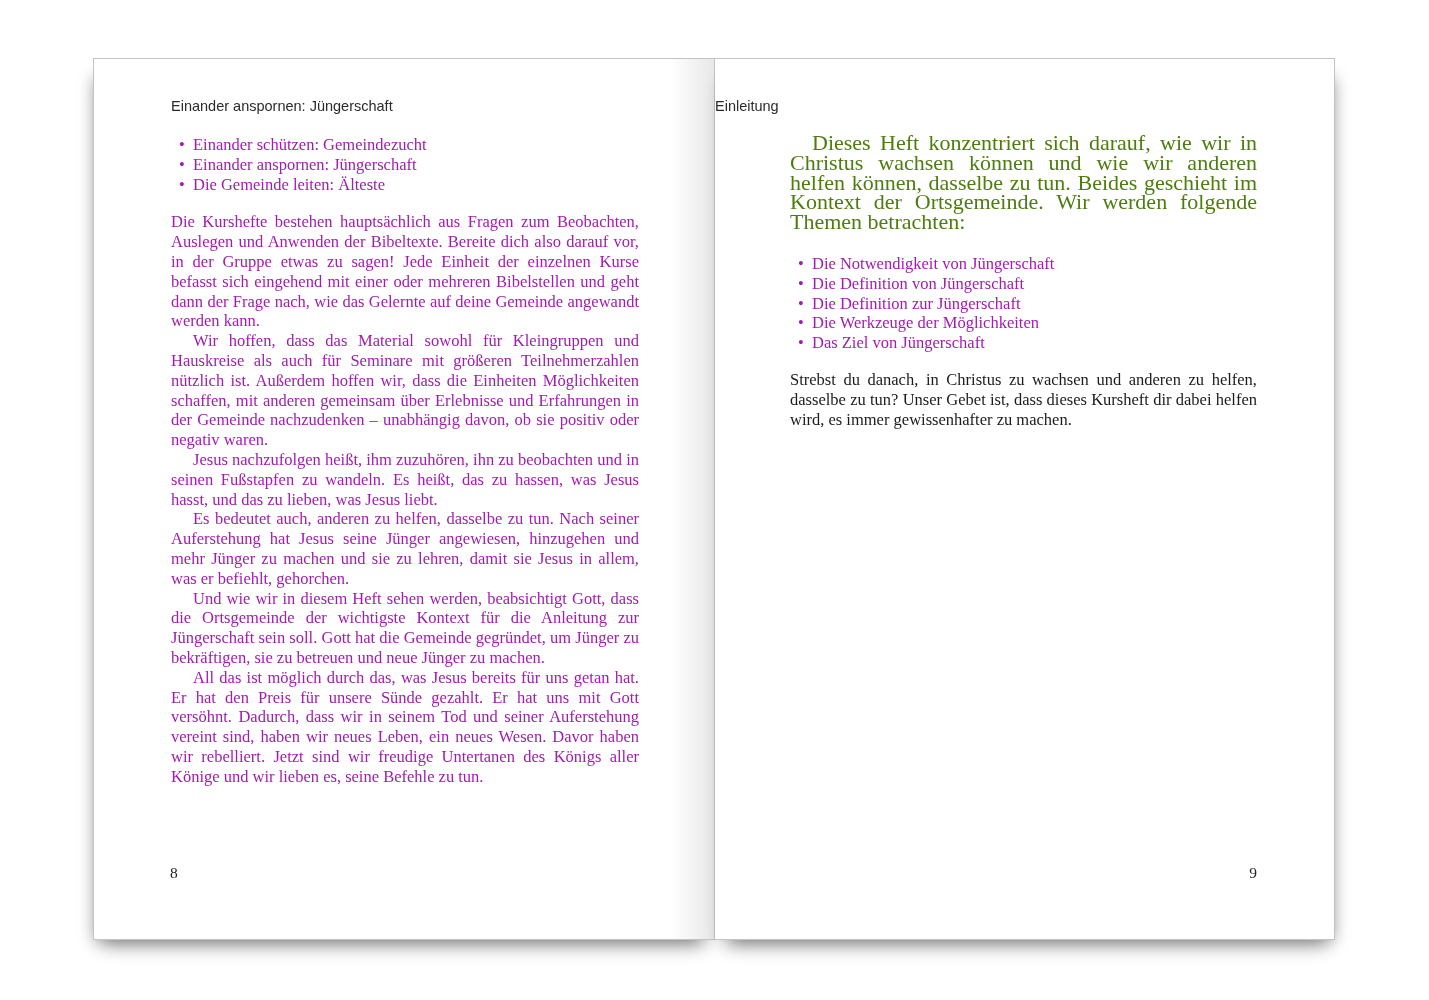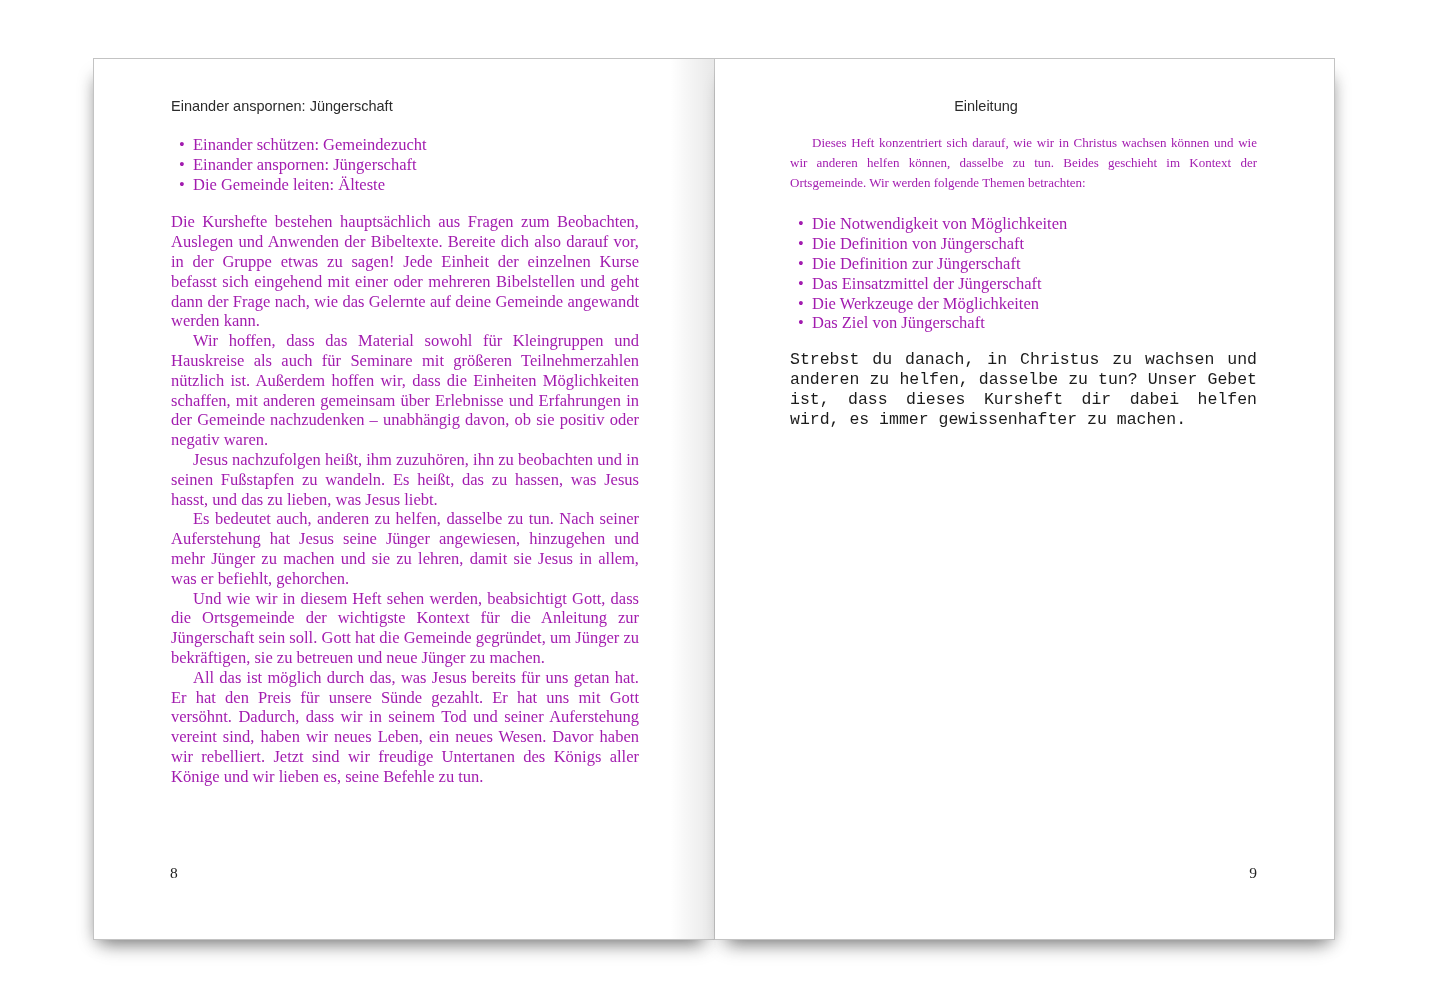--- a/index.html
+++ b/index.html
@@ -53,21 +53,21 @@
   }
 
   .running-header {
     font-family: "Liberation Sans", "DejaVu Sans", sans-serif;
     font-size: 14.5px;
     line-height: 18px;
     color: #2b2b2b;
     margin: 38px 0 0 0;
   }
   .page-left .running-header { margin-left: 77px; }
-  .page-right .running-header { margin-right: 77px; text-align: center; }
+  .page-right .running-header { margin-right: 77px; text-align: left; }
 
   .text-col-left  { margin-left: 77px; margin-right: 75px; }
   .text-col-right { margin-left: 75px; margin-right: 77px; }
 
   .bodytext, .bullets {
     font-size: 16.5px;
     line-height: 19.8px;
     color: #a21caf;
   }
 
@@ -82,33 +82,32 @@
   .bullets .marker { display: inline-block; width: 14px; }
 
   .bodytext { text-align: justify; }
   .bodytext p { margin: 0; }
   .bodytext p.indent { text-indent: 22px; }
   .block-gap { margin-top: 18px; }
   .closing-gap { margin-top: 17px; }
 
   .intro-para {
     margin-top: 18px;
-    font-size: 13px;
+    font-size: 22px;
     line-height: 19.8px;
-    color: #a21caf;
+    color: #4d7c0f;
     text-align: justify;
     text-indent: 22px;
   }
 
   .closing-para {
     font-size: 16.5px;
     line-height: 19.8px;
     color: #1b1b1b;
     text-align: justify;
-    font-family: Liberation Mono, monospace;
   }
 
   .page-number {
     position: absolute;
     bottom: 58px;
     font-size: 15.5px;
     line-height: 16px;
     color: #222222;
   }
   .page-left  .page-number { left: 76px; }
@@ -143,24 +142,23 @@
     <div class="gutter-shade"></div>
   </div>
 
   <div class="page page-right">
     <div class="running-header">Einleitung</div>
 
     <div class="text-col-right">
       <p class="intro-para">Dieses Heft konzentriert sich darauf, wie wir in Christus wachsen können und wie wir anderen helfen können, dasselbe zu tun. Beides geschieht im Kontext der Ortsgemeinde. Wir werden folgende Themen betrachten:</p>
 
       <ul class="bullets right-list">
-        <li><span class="marker">•</span><span>Die Notwendigkeit von Möglichkeiten</span></li>
+        <li><span class="marker">•</span><span>Die Notwendigkeit von Jüngerschaft</span></li>
         <li><span class="marker">•</span><span>Die Definition von Jüngerschaft</span></li>
         <li><span class="marker">•</span><span>Die Definition zur Jüngerschaft</span></li>
-        <li><span class="marker">•</span><span>Das Einsatzmittel der Jüngerschaft</span></li>
         <li><span class="marker">•</span><span>Die Werkzeuge der Möglichkeiten</span></li>
         <li><span class="marker">•</span><span>Das Ziel von Jüngerschaft</span></li>
       </ul>
 
       <p class="closing-para closing-gap">Strebst du danach, in Christus zu wachsen und anderen zu helfen, dasselbe zu tun? Unser Gebet ist, dass dieses Kursheft dir dabei helfen wird, es immer gewissenhafter zu machen.</p>
     </div>
 
     <div class="page-number">9</div>
   </div>
 

